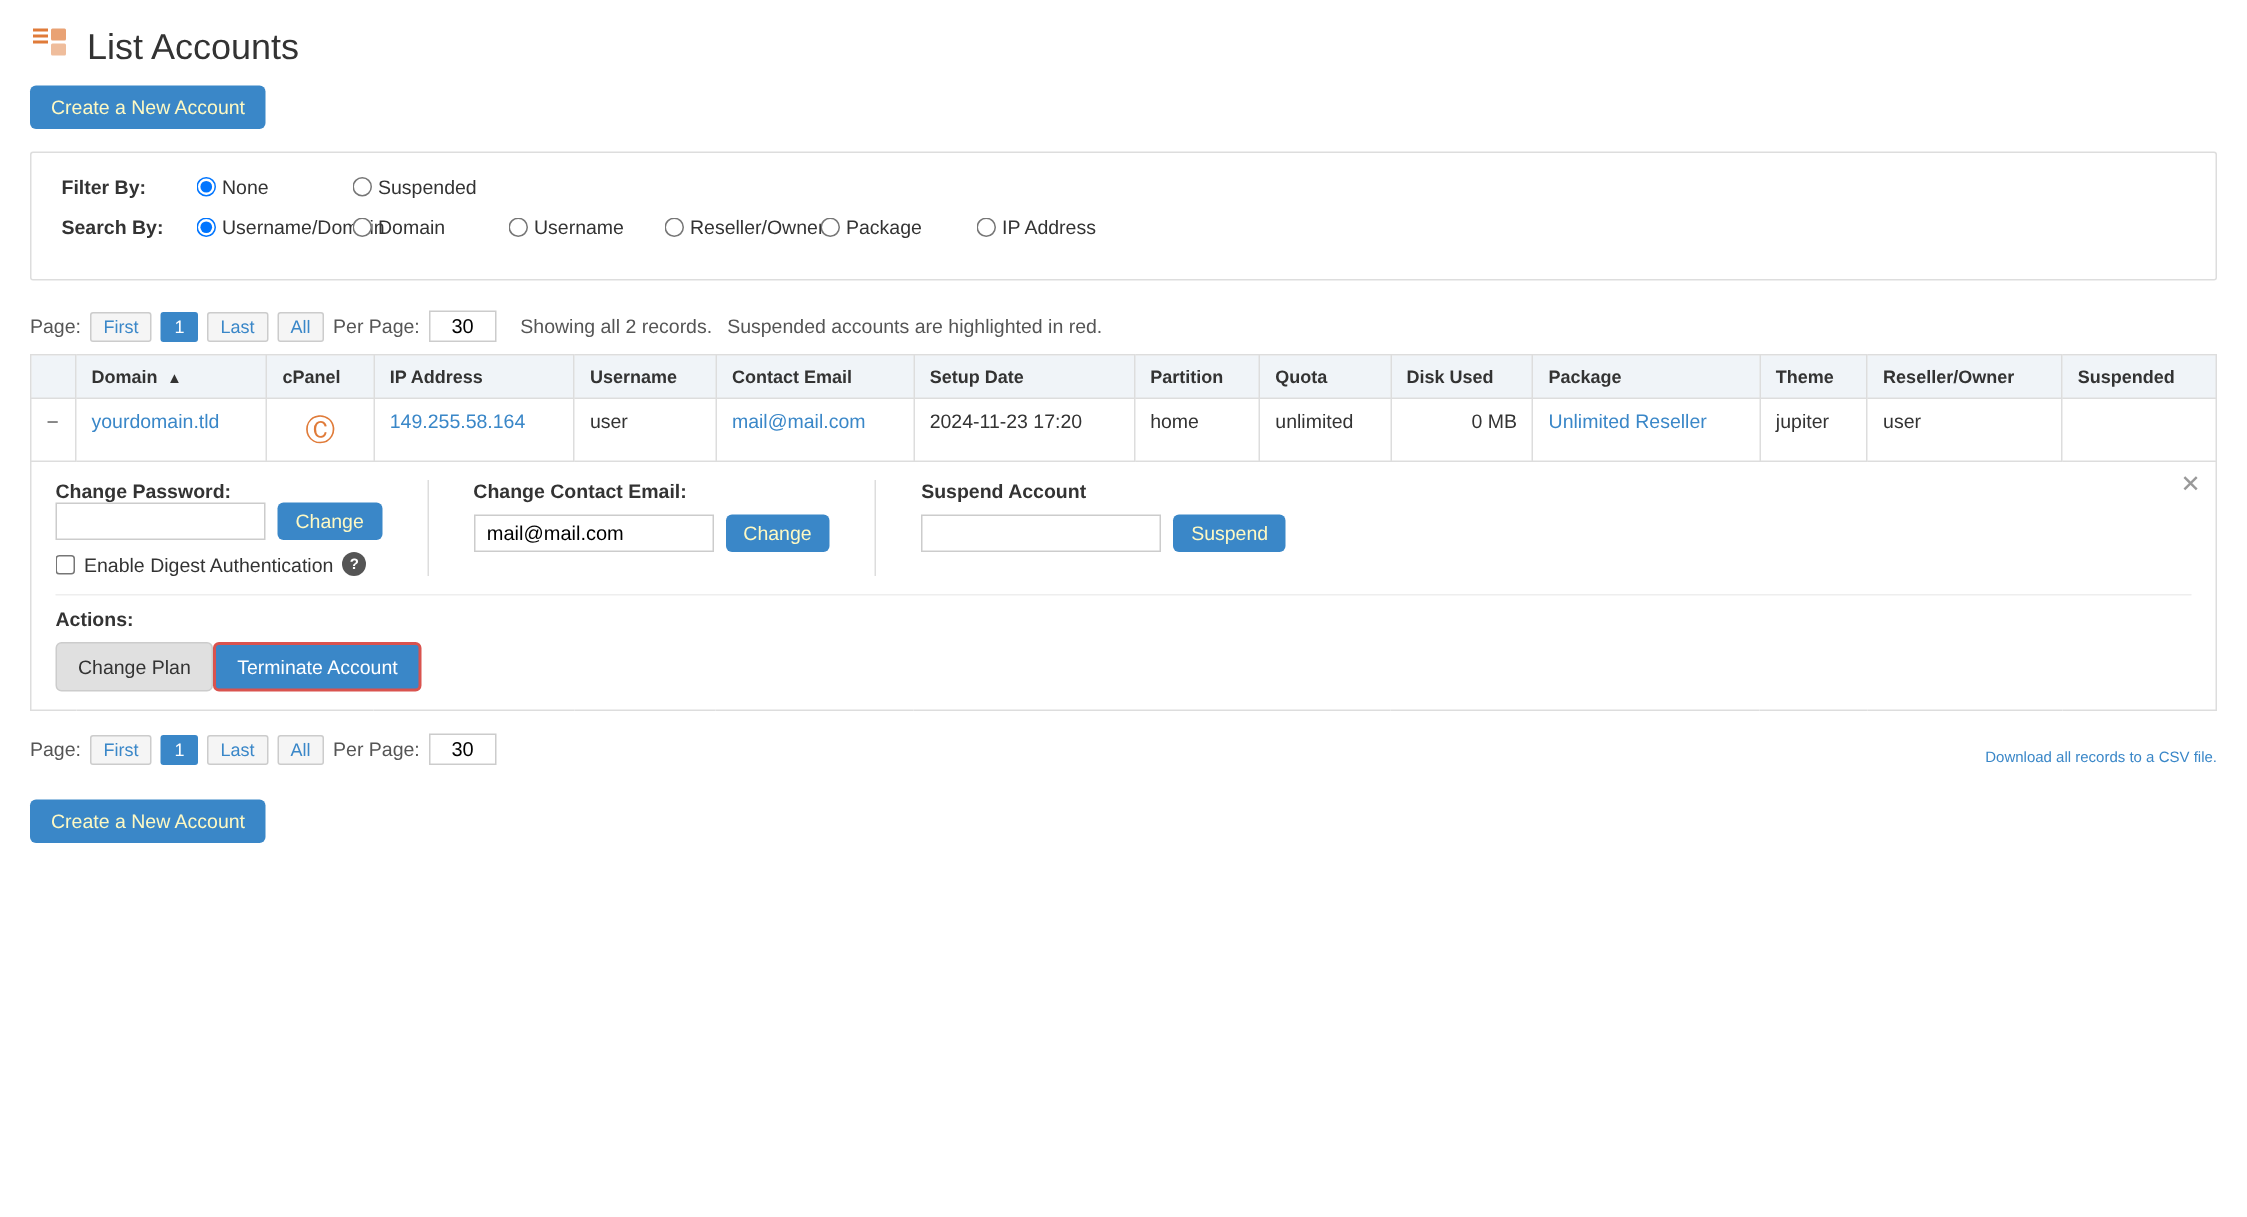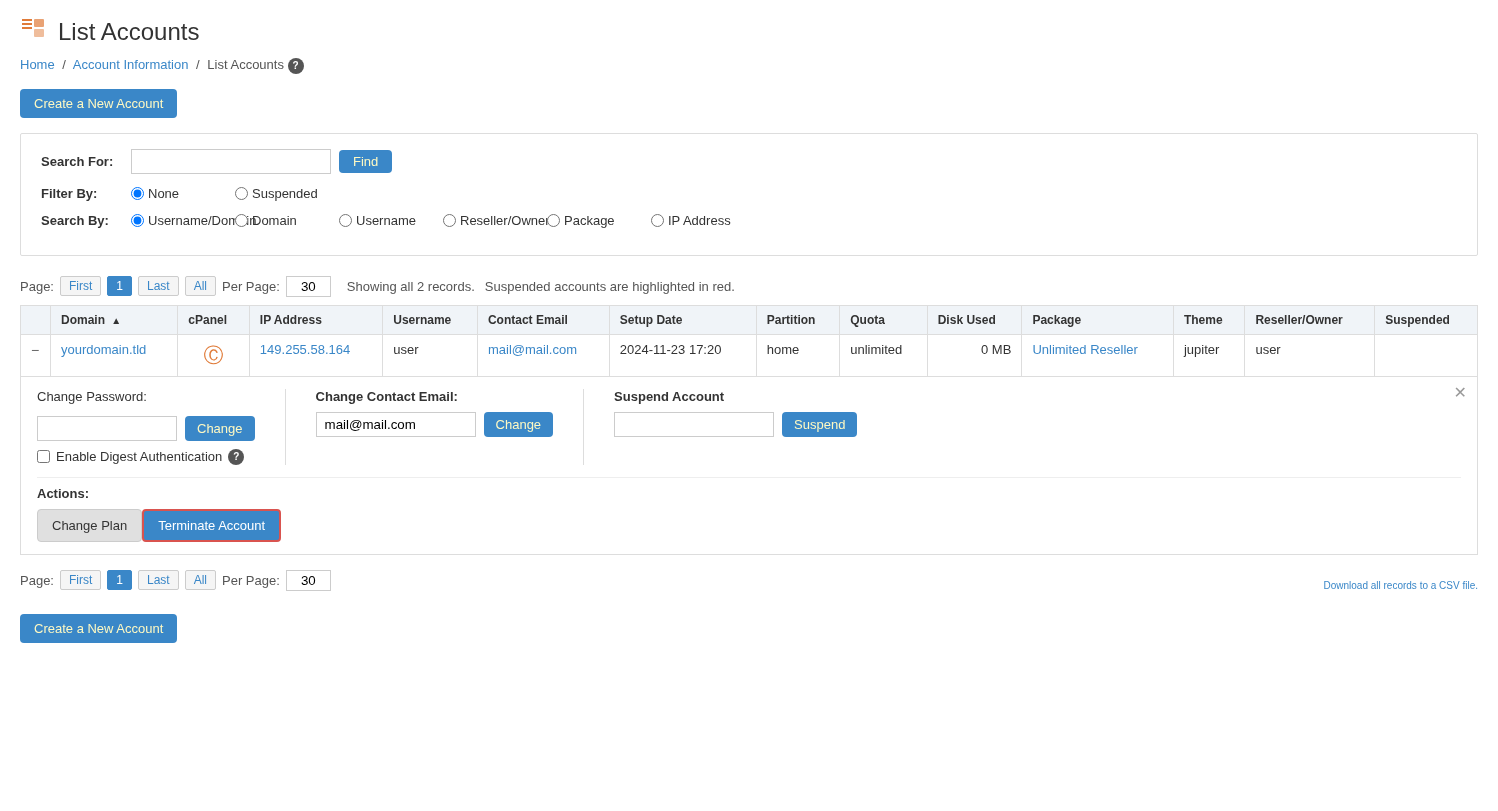--- a/index.html
+++ b/index.html
@@ -59,39 +59,26 @@
         <rect x="2" y="8" width="10" height="2" fill="#e07b39"></rect>
         <rect x="2" y="12" width="10" height="2" fill="#e07b39"></rect>
         <rect x="14" y="4" width="10" height="8" rx="1" fill="#e07b39" opacity="0.7"></rect>
         <rect x="14" y="14" width="10" height="8" rx="1" fill="#e07b39" opacity="0.5"></rect>
       </svg>
     </span>
     <h1 class="page-title">List Accounts</h1>
   </div>
 
   
-  <div class="breadcrumb">
-    <a href="#">Home</a>
-    <span class="sep">/</span>
-    <a href="#">Account Information</a>
-    <span class="sep">/</span>
-    <span>List Accounts</span>
-    <span class="help-icon">?</span>
-  </div>
 
   
   <button class="btn btn-primary">Create a New Account</button>
 
   
   <div class="search-box" style="margin-top:15px;">
-    <div class="search-row">
-      <label>Search For:</label>
-      <input type="text" style="border: 1px solid rgb(204, 204, 204); padding: 4px 8px; width: 200px; margin-right: 8px;" value="">
-      <button class="btn btn-primary" style="padding:4px 14px;">Find</button>
-    </div>
     <div class="search-row">
       <label>Filter By:</label>
       <div class="radio-group">
         <label>
             <input type="radio" name="filter_by" checked="" style=""> 
             <span>None</span>
           </label>
         <label>
             <input type="radio" name="filter_by" style=""> 
             <span>Suspended</span>
@@ -193,21 +180,21 @@
         <td></td>
       </tr>
 
       <tr class="expanded-row">
         <td colspan="14">
           <div style="position:relative; padding: 12px 16px;">
             <button class="close-btn" style="position:absolute;right:10px;top:8px;">✕</button>
             <div style="display:flex; gap:0; border-bottom:1px solid #eee; padding-bottom:12px; margin-bottom:8px;">
 
               <div style="padding-right:30px; border-right:1px solid #ddd; margin-right:30px;">
-                <div style="font-weight:normal; margin-bottom:12px;">Change Password:</div>
+                <div style="font-weight:bold; margin-bottom:0;">Change Password:</div>
                 <div class="field-row">
                   <input type="password" style="border: 1px solid rgb(204, 204, 204); padding: 4px 8px; width: 140px;">
                   <button class="btn btn-primary" style="padding:5px 12px;">Change</button>
                 </div>
                 <div class="checkbox-row">
                   <input type="checkbox" style="">
                   <label>Enable Digest Authentication</label>
                   <span class="help-icon">?</span>
                 </div>
               </div>

